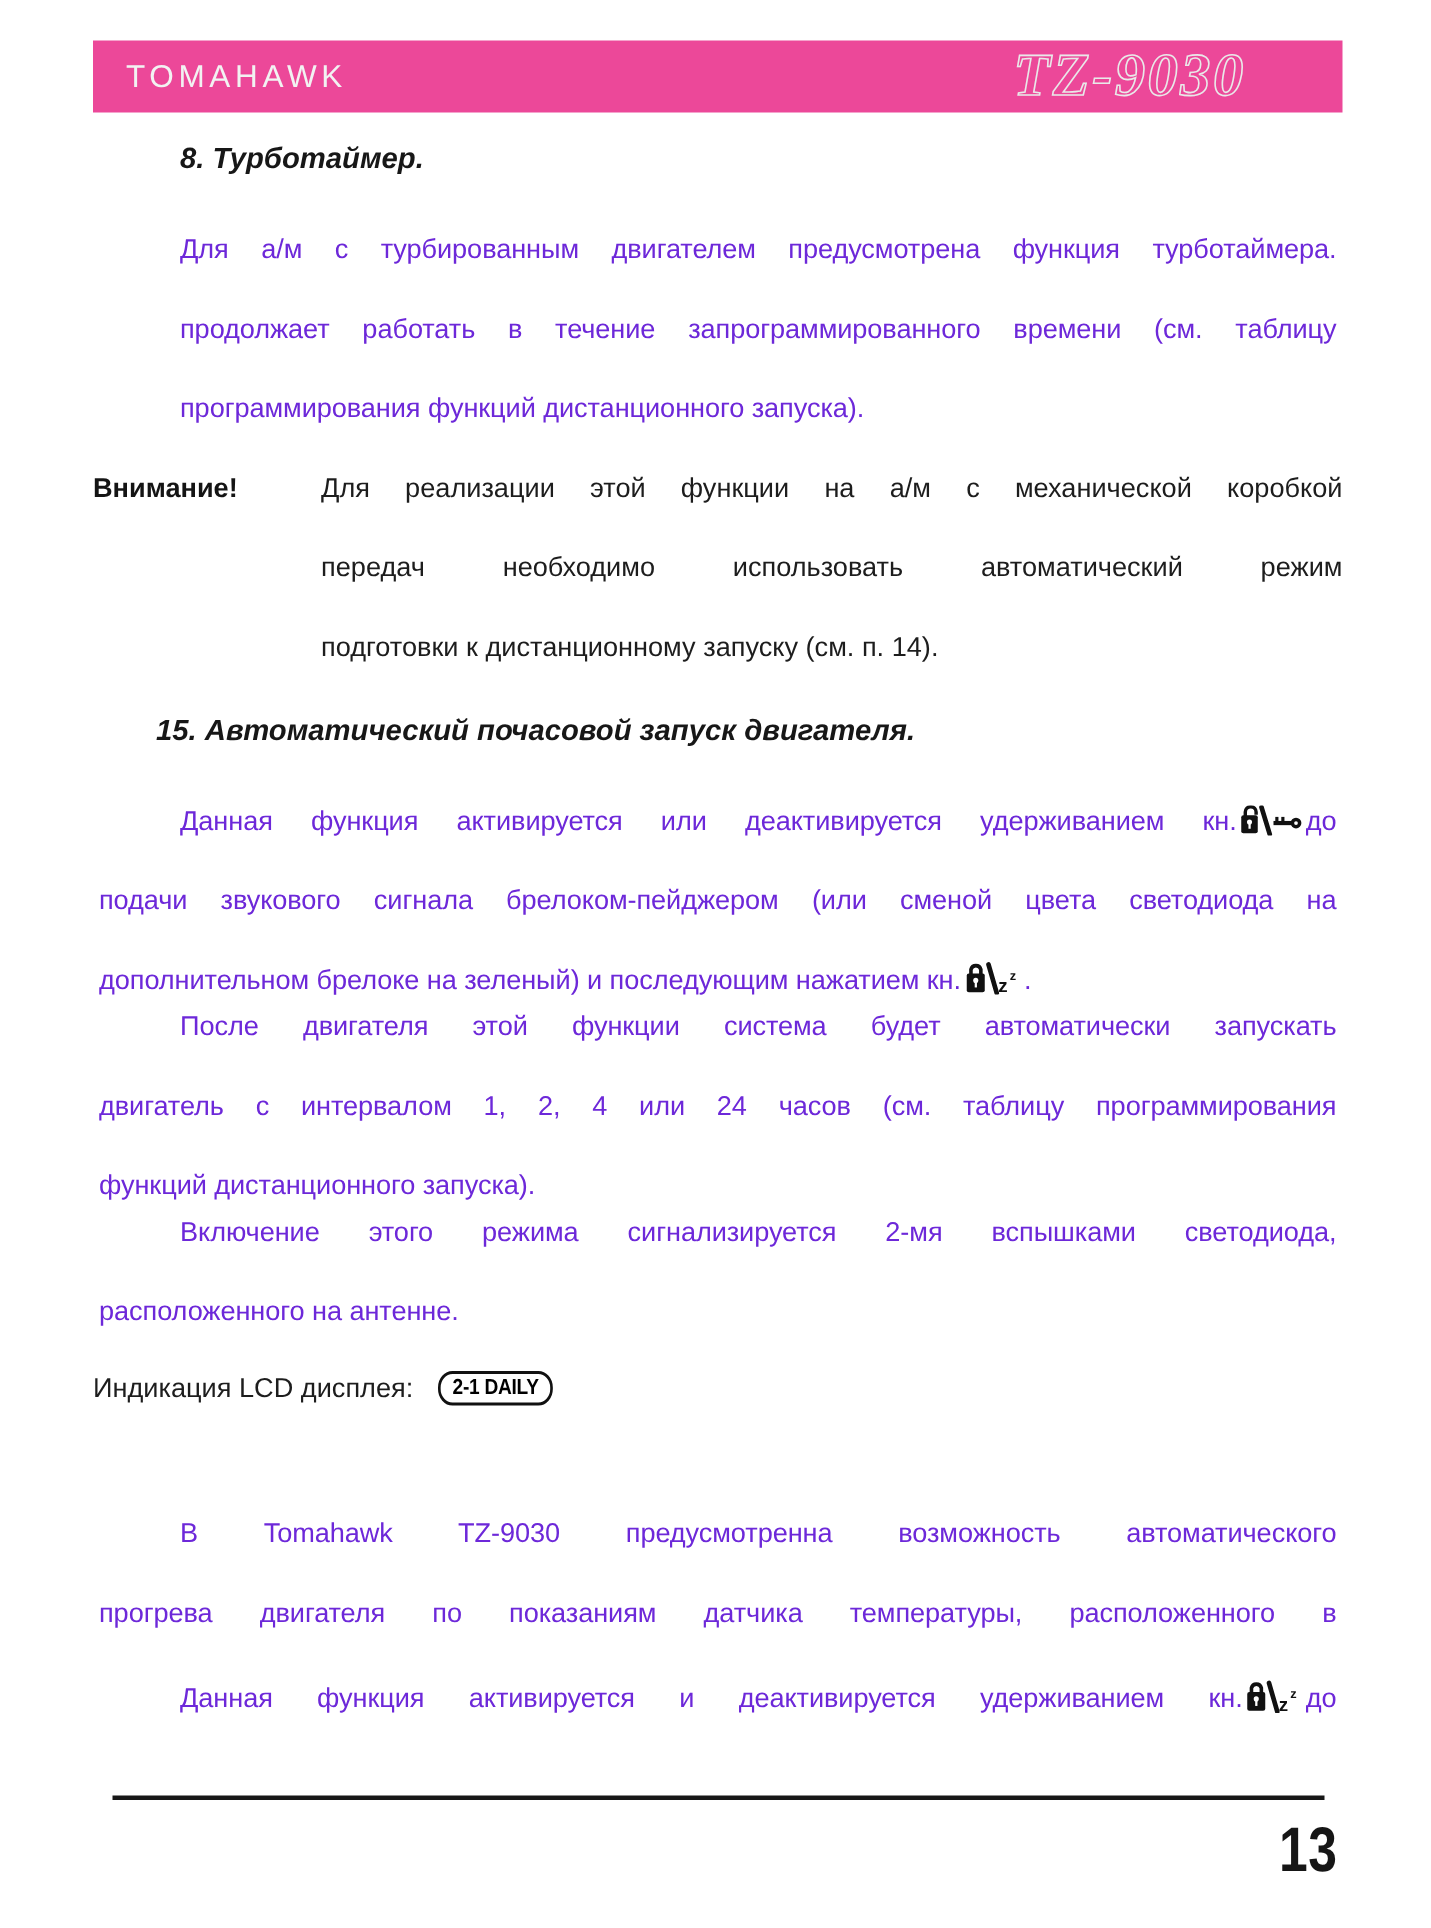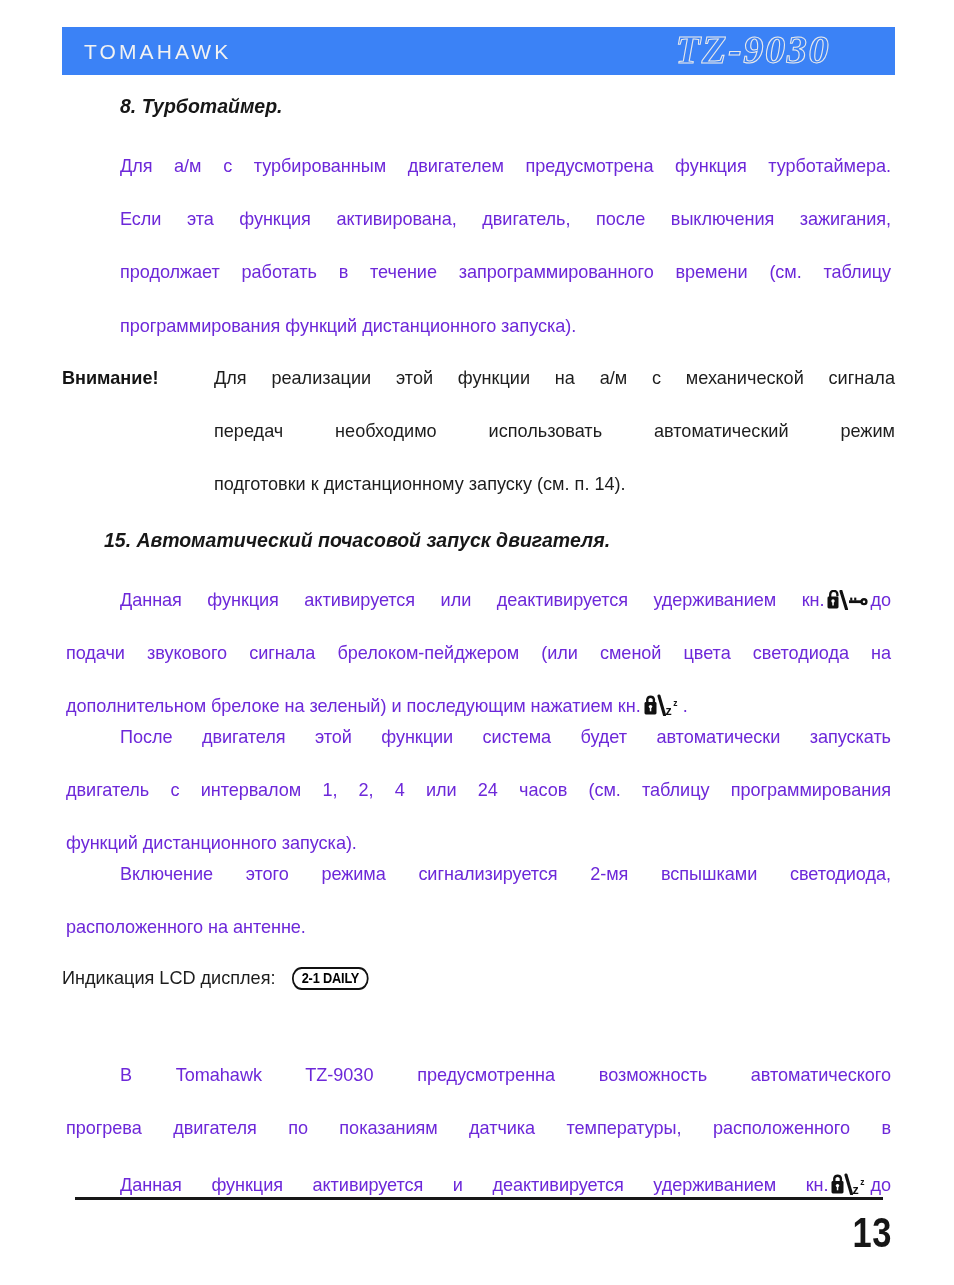--- a/index.html
+++ b/index.html
@@ -24,21 +24,21 @@
     height: 1285px;
   }
 
   
   .header-bar {
     position: absolute;
     left: 62px;
     top: 27px;
     width: 833px;
     height: 48px;
-    background: #3b82f6;
+    background: #ec4899;
     display: flex;
     align-items: center;
     justify-content: space-between;
     box-sizing: border-box;
     padding: 0 18px 0 22px;
   }
   .brand {
     color: #f2f2f2;
     font-family: "Liberation Sans", "DejaVu Sans", sans-serif;
     font-size: 21px;
@@ -238,31 +238,30 @@
 
   <div class="content">
 
     <div class="gap-s"></div>
     <h2 class="sec-heading indent1">8. Турботаймер.</h2>
 
     <div class="gap-l"></div>
 
     <p class="para">
       <span class="jline ti">Для а/м с турбированным двигателем предусмотрена функция турботаймера.</span>
-      <span class="jline">Если эта функция активирована, двигатель, после выключения зажигания,</span>
       <span class="jline">продолжает работать в течение запрограммированного времени (см. таблицу</span>
       <span class="lastline">программирования функций дистанционного запуска).</span>
     </p>
 
     <div class="gap-m"></div>
 
     <div class="attention">
       <div class="attention-label">Внимание!</div>
       <div class="attention-body">
-        <span class="jline">Для реализации этой функции на а/м с механической сигнала</span>
+        <span class="jline">Для реализации этой функции на а/м с механической коробкой</span>
         <span class="jline">передач необходимо использовать автоматический режим</span>
         <span class="lastline">подготовки к дистанционному запуску (см. п. 14).</span>
       </div>
     </div>
 
     <div class="gap-l"></div>
     <h2 class="sec-heading indent2">15. Автоматический почасовой запуск двигателя.</h2>
 
     <div class="gap-l"></div>
 

